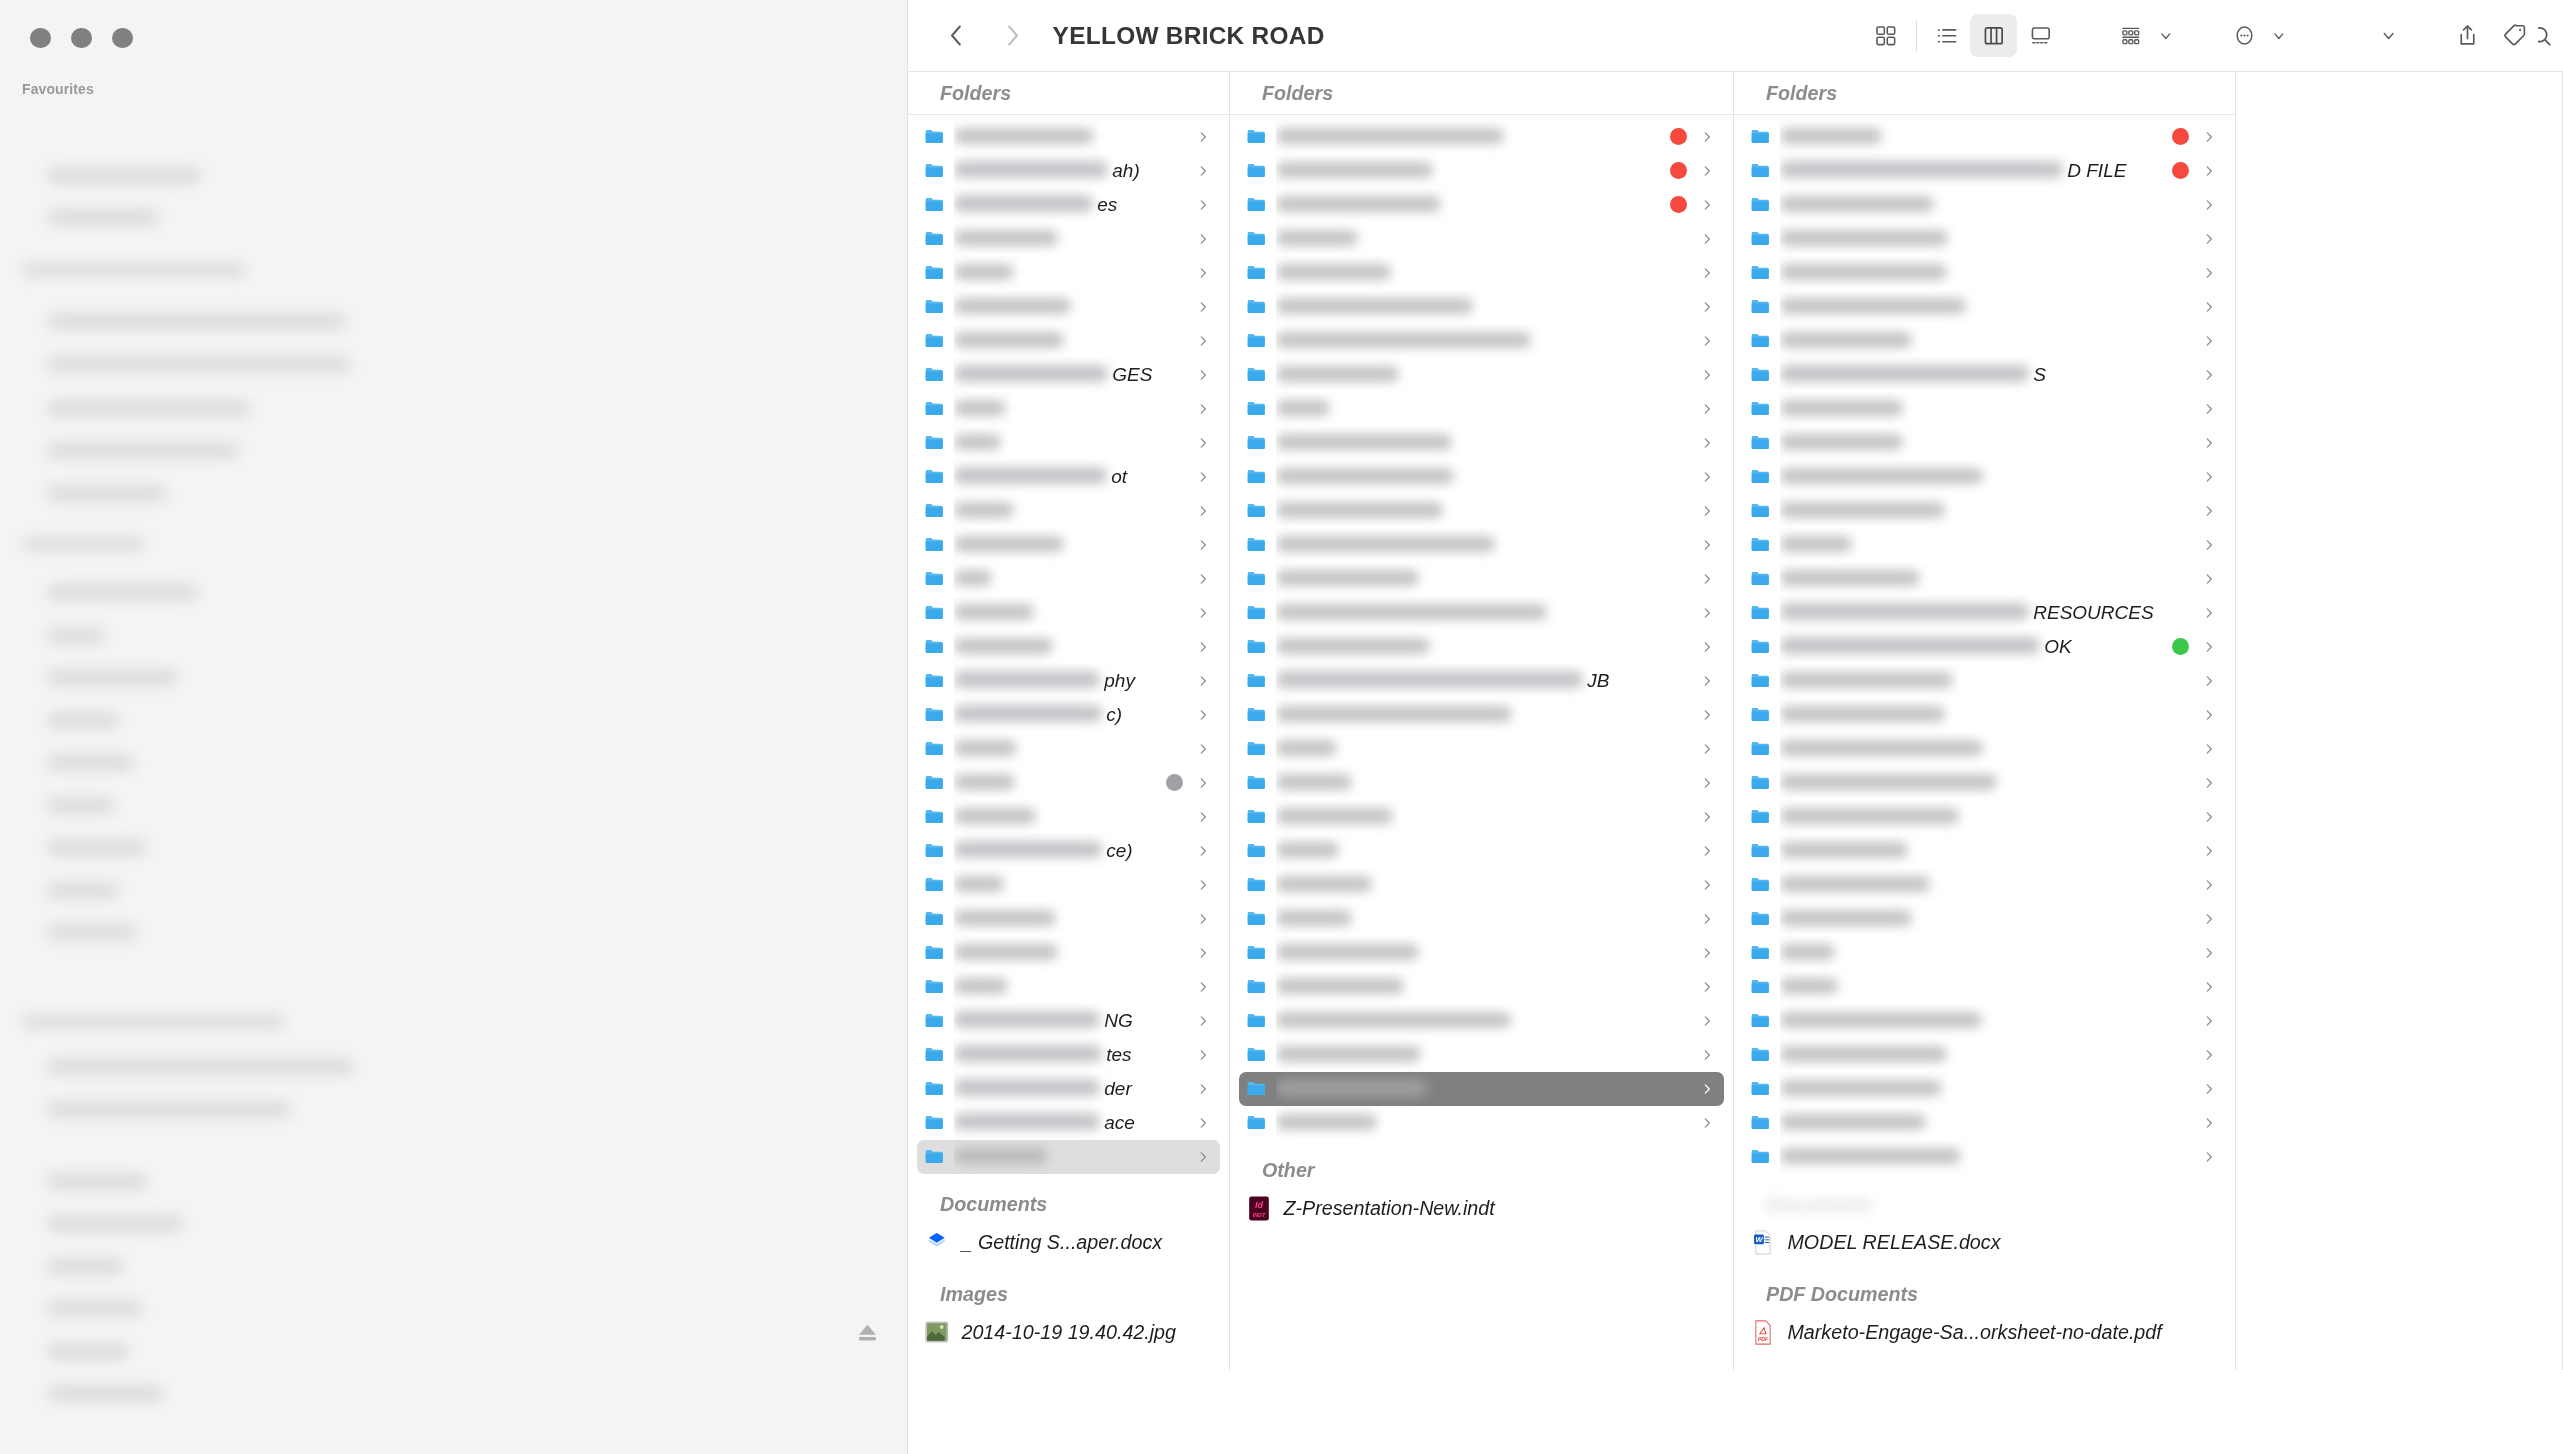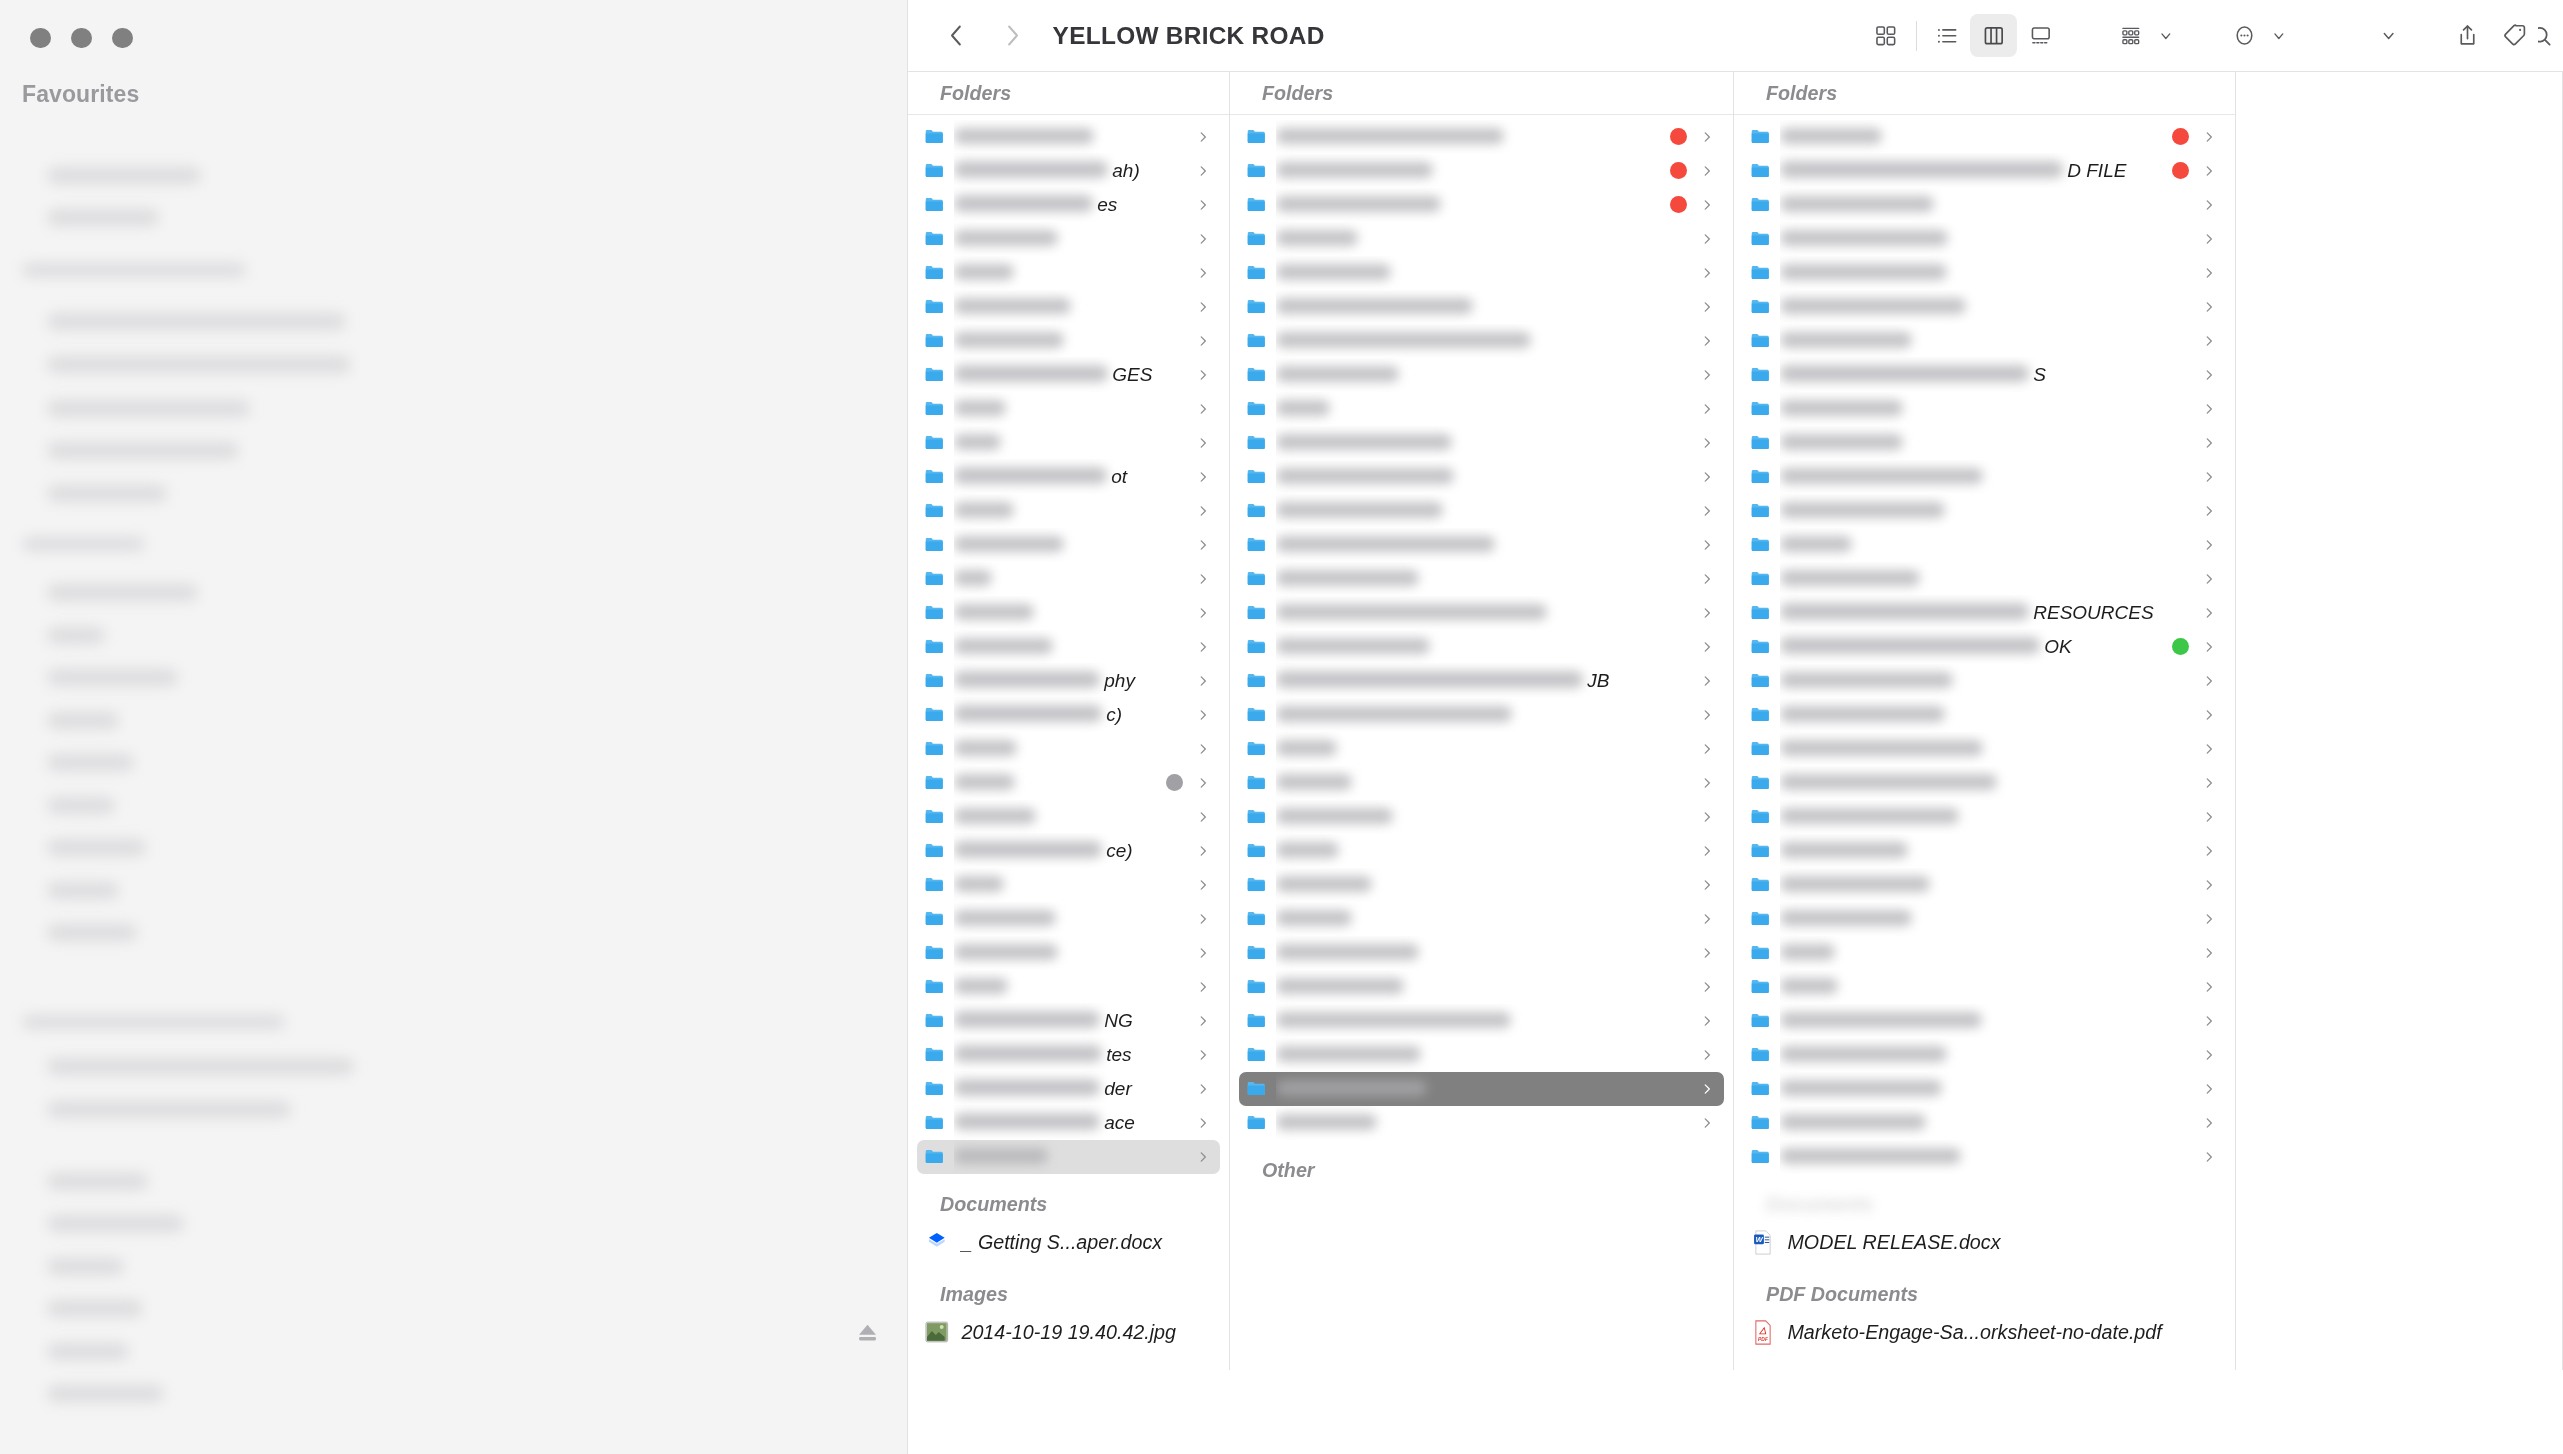--- a/index.html
+++ b/index.html
@@ -18,21 +18,21 @@
     width: 908px; height: 1455px;
     background: #f4f4f5;
     position: relative;
     flex: 0 0 908px;
     border-right: 0.8px solid #e2e2e3;
   }
   .traffic { position:absolute; top:27.6px; left:30px; display:flex; gap:20.5px; }
   .traffic span { width:20.5px; height:20.5px; border-radius:50%; background:#808080; display:block; }
 
   .sb-head {
-    position:absolute; left:22px; font-size:23px; font-weight:700;
+    position:absolute; left:22px; font-size:14px; font-weight:700;
     color:#9a9a9e; letter-spacing:0.1px;text-align:center;
   }
   #fav-head { top:81px; }
 
   .sb-row {
     position:absolute; left:9.4px; width:888px; height:44px;
     display:flex; align-items:center; padding-left:20.5px; border-radius:7.9px;
   }
   .sb-row.sel { background:#dedede; }
   .sb-ico { width:28px; height:28px; margin-right:17.3px; flex:0 0 28px; display:flex; align-items:center; justify-content:center; }
@@ -1081,20 +1081,30 @@
                 </svg></span>
               <span class="row-name"><span class="name-blur" style="width: 101px;"></span></span>
               <span class="disc">
                 <svg width="14" height="14" viewBox="0 0 24 24" fill="none" stroke="#8d8d92" stroke-width="2.2" stroke-linecap="round" stroke-linejoin="round">
                   <polyline points="9 5 16 12 9 19"></polyline>
                 </svg>
               </span>
             </div>
             <div class="spacer14"></div>
             <div class="grp-head">Other</div>
+            <div class="file-row">
+              <span class="file-ico">
+                <svg width="22" height="25" viewBox="0 0 24 28">
+                  <rect x="1" y="0.5" width="22" height="27" rx="2.5" fill="#49021f"></rect>
+                  <text x="12" y="13" font-size="10" font-weight="bold" fill="#ff3f8e" text-anchor="middle" font-family="Liberation Sans, sans-serif">Id</text>
+                  <text x="12" y="23" font-size="6" font-weight="bold" fill="#ff3f8e" text-anchor="middle" font-family="Liberation Sans, sans-serif">INDT</text>
+                </svg>
+              </span>
+              <span class="file-name">Z-Presentation-New.indt</span>
+            </div>
           </div>
         </div>
       <div class="col" id="col3">
           <div class="col-head">Folders</div>
           <div class="rows">
             <div class="row">
               <span class="fico"><svg width="20.5" height="20.5" viewBox="0 0 24 24" aria-hidden="true">
                   <path d="M2 6.3a1.6 1.6 0 0 1 1.6-1.6h5.1l1.8 2h10A1.6 1.6 0 0 1 22 8.3v10.1a1.6 1.6 0 0 1-1.6 1.6H3.6A1.6 1.6 0 0 1 2 18.4V6.3z" fill="#54b7f0"></path>
                   <path d="M2 8.7h20v9.7a1.6 1.6 0 0 1-1.6 1.6H3.6A1.6 1.6 0 0 1 2 18.4V8.7z" fill="#3aaaec"></path>
                 </svg></span>

